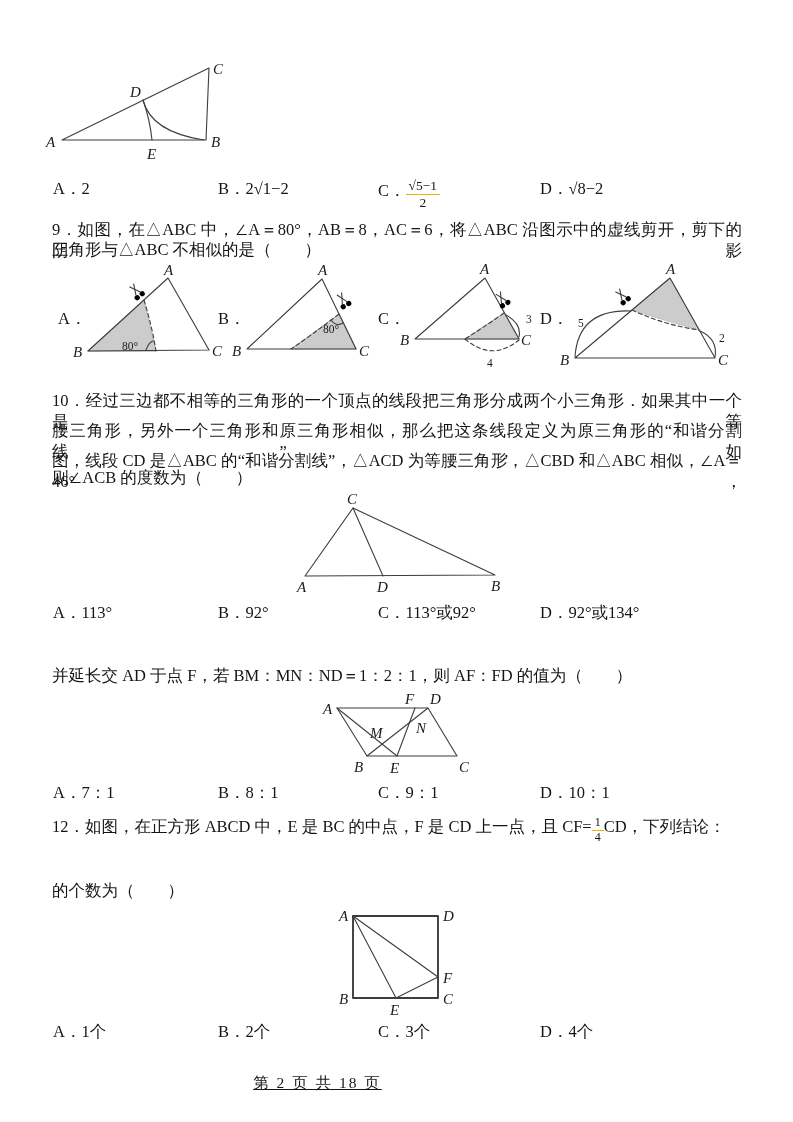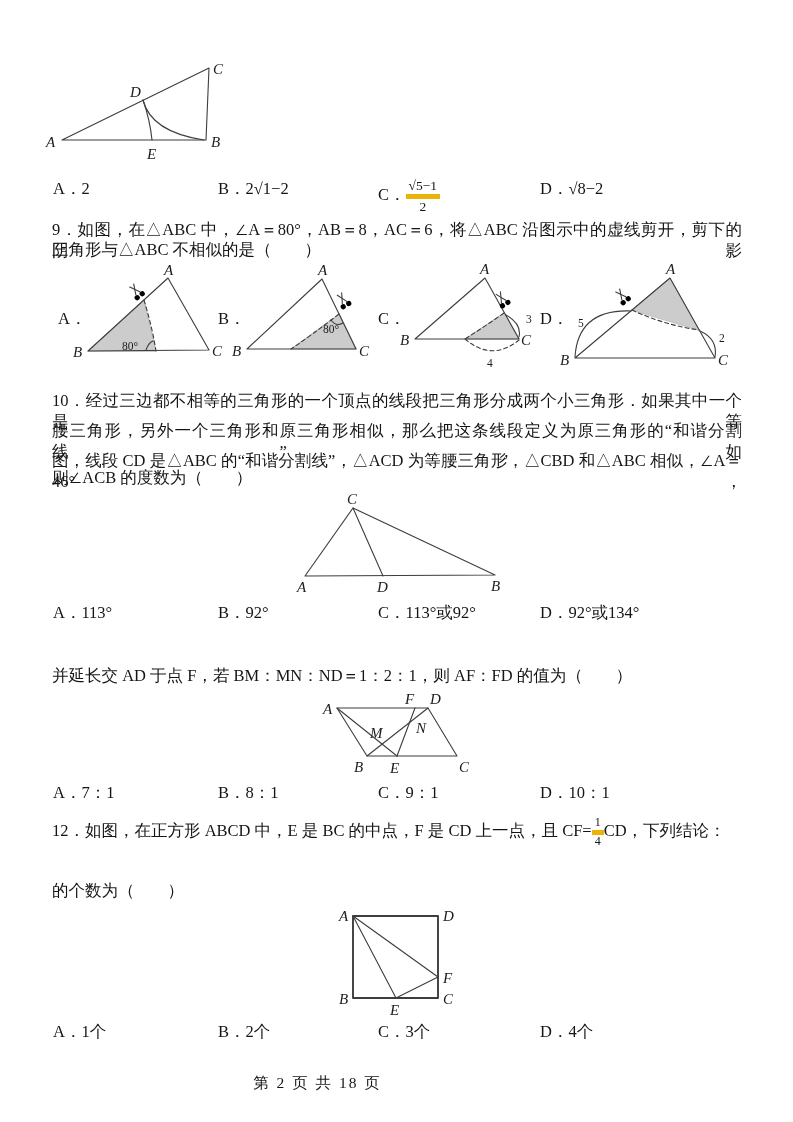--- a/index.html
+++ b/index.html
@@ -7,24 +7,24 @@
     position:relative;width:793px;height:1122px;background:#ffffff;
     font-family:"Liberation Serif", serif;color:#151515;overflow:hidden;
     margin:0 auto;
   }
   .abs{position:absolute;}
   .line{font-size:16.5px;line-height:1.25;white-space:nowrap;}
   .just{width:690px;white-space:normal;text-align:justify;text-align-last:justify;margin-top:13px;}
   .opt{position:absolute;font-size:16.5px;white-space:nowrap;}
   .figlab{position:absolute;font-size:16.5px;}
   .frac{display:inline-block;text-align:center;font-size:13.5px;line-height:1.15;vertical-align:-11px;}
-  .frac .num{display:block;border-bottom:5px solid #eab308;padding:0 3px;text-align:center;}
+  .frac .num{display:block;border-bottom:1px solid #eab308;padding:0 3px;text-align:center;}
   .frac .den{display:block;}
   .frac.small{font-size:12px;vertical-align:-9px;}
-  .footer{width:635px;text-align:center;font-size:15.5px;letter-spacing:2px;}
+  .footer{width:635px;text-align:center;font-size:15.5px;letter-spacing:2px;text-decoration:underline;}
   svg text{font-family:"Liberation Serif", serif;font-style:italic;font-size:15px;fill:#1c1c1c;}
   svg text.sm{font-size:11.5px;font-style:normal;}
   .fig polygon,.fig path,.fig line{stroke:#3d3d3d;fill:none;stroke-width:1.1;stroke-linejoin:round;stroke-linecap:round;}
   .fig polygon.sh{fill:#cccccc;stroke:#9a9a9a;stroke-width:0.6;}
   .fig .thick{stroke-width:1.9;}
   .fig .dash{stroke-dasharray:4 3;}
 </style>
 </head>
 <body>
 

